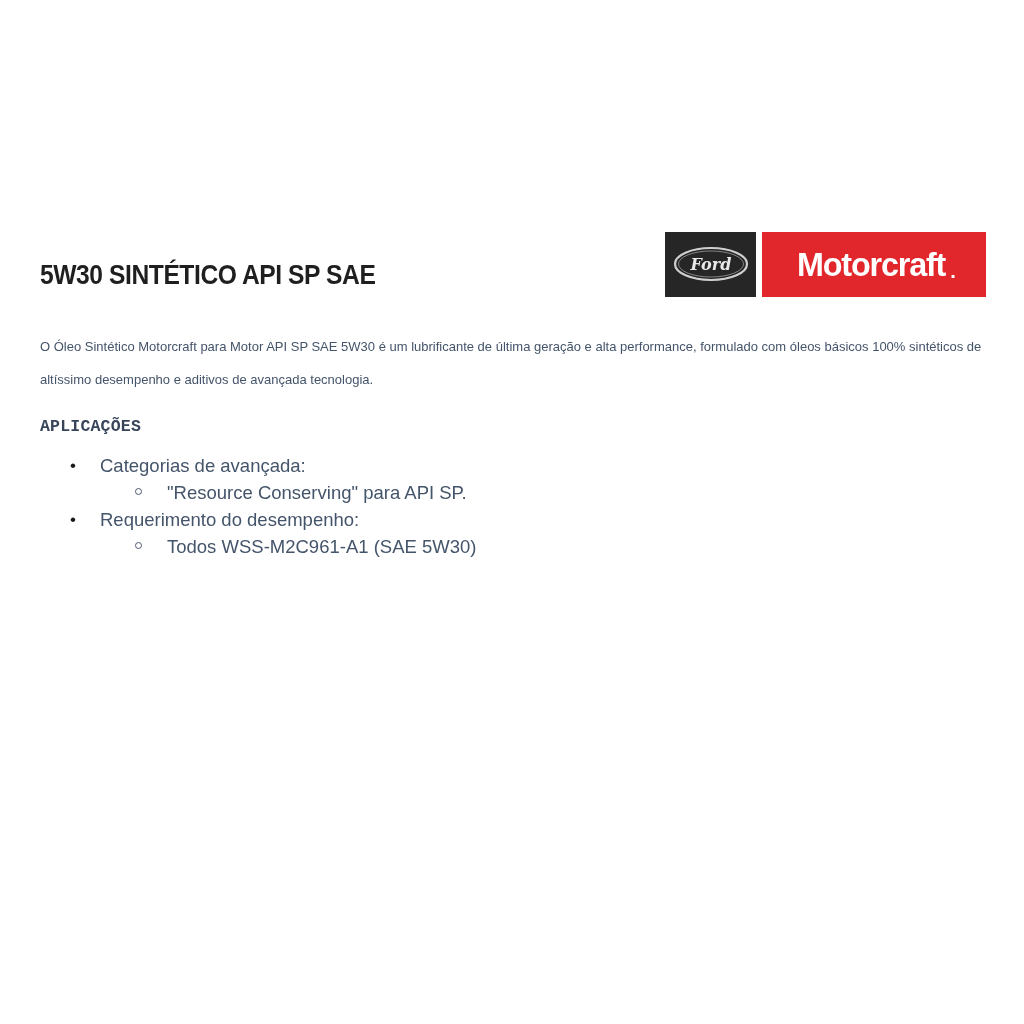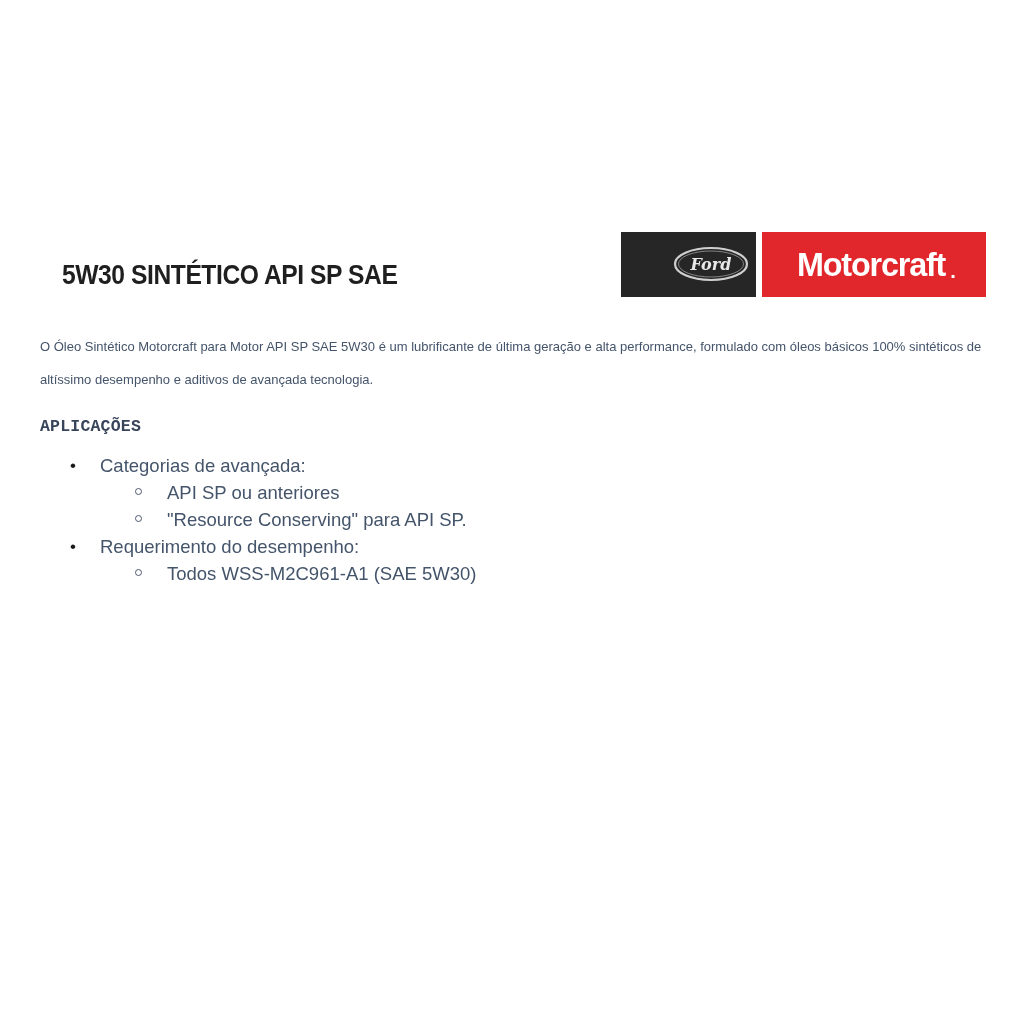--- a/index.html
+++ b/index.html
@@ -22,21 +22,20 @@
     right: 38px;
     top: 0;
   }
   
   .header-row {
     margin-top: 231px;
     display: flex;
     align-items: center;
     justify-content: space-between;
     height: 66px;
-    margin-left: 22px;
   }
   .doc-title {
     font-size: 28px;
     font-weight: 700;
     color: #1f1f1f;
     letter-spacing: -0.5px;
     transform: scaleX(0.88);
     transform-origin: left center;
     white-space: nowrap;
     margin-top: 22px;
@@ -46,21 +45,20 @@
     align-items: stretch;
     gap: 6px;
     height: 65px;
   }
   .ford-box {
     width: 91px;
     background: #262626;
     display: flex;
     align-items: center;
     justify-content: center;
-    padding-left: 44px;
   }
   .motorcraft-box {
     width: 224px;
     background: #e1272c;
     display: flex;
     align-items: center;
     justify-content: center;
     position: relative;
   }
   .motorcraft-text {
@@ -165,24 +163,20 @@
     <div class="section-heading">APLICAÇÕES</div>
 
 
     <div class="list-block">
 
       <div class="li1">
         <span class="marker1">•</span>
         <span>Categorias de avançada:</span>
       </div>
 
-      <div class="li2">
-        <span class="marker2"></span>
-        <span>API SP ou anteriores</span>
-      </div>
 
       <div class="li2">
         <span class="marker2"></span>
         <span>"Resource Conserving" para API SP.</span>
       </div>
 
 
       <div class="li1">
         <span class="marker1">•</span>
         <span>Requerimento do desempenho:</span>

